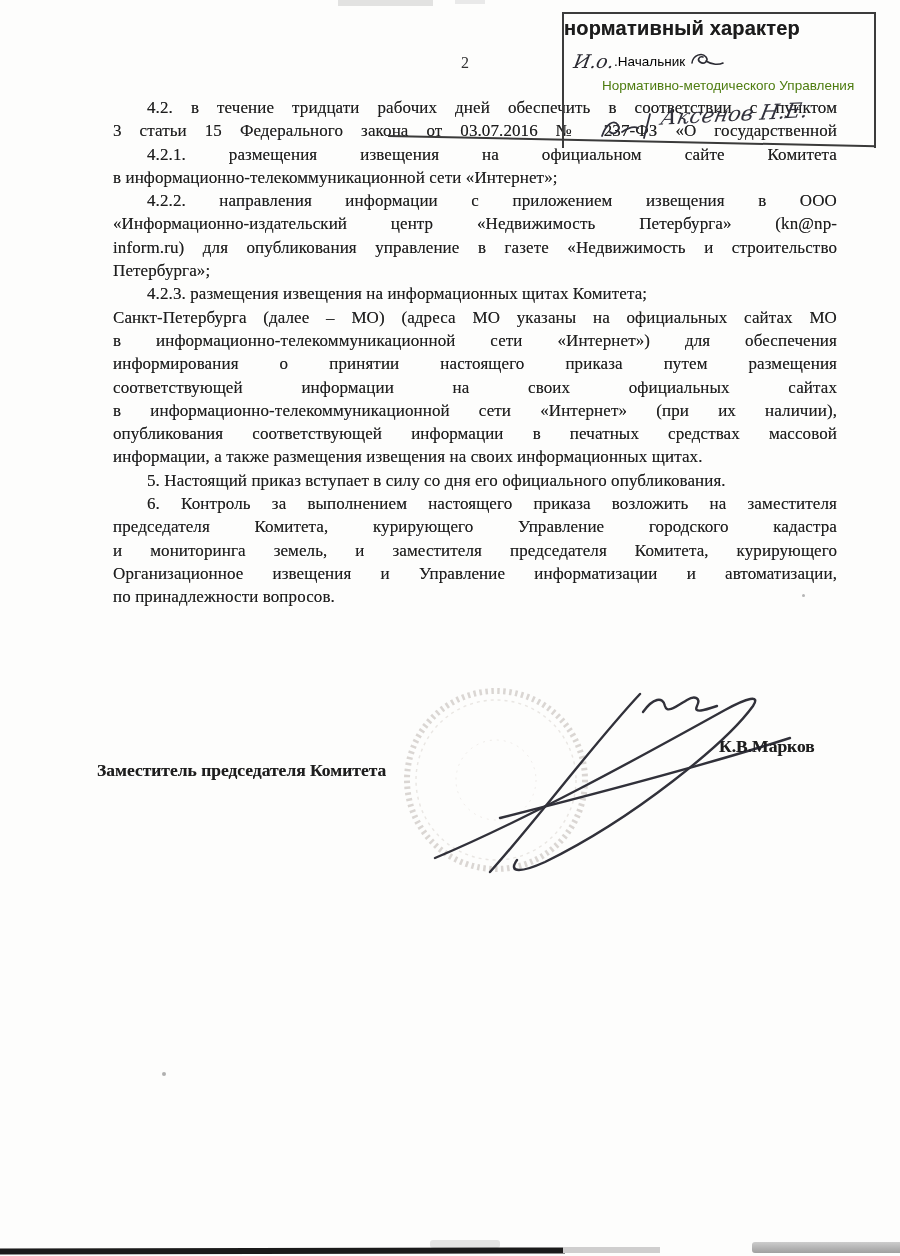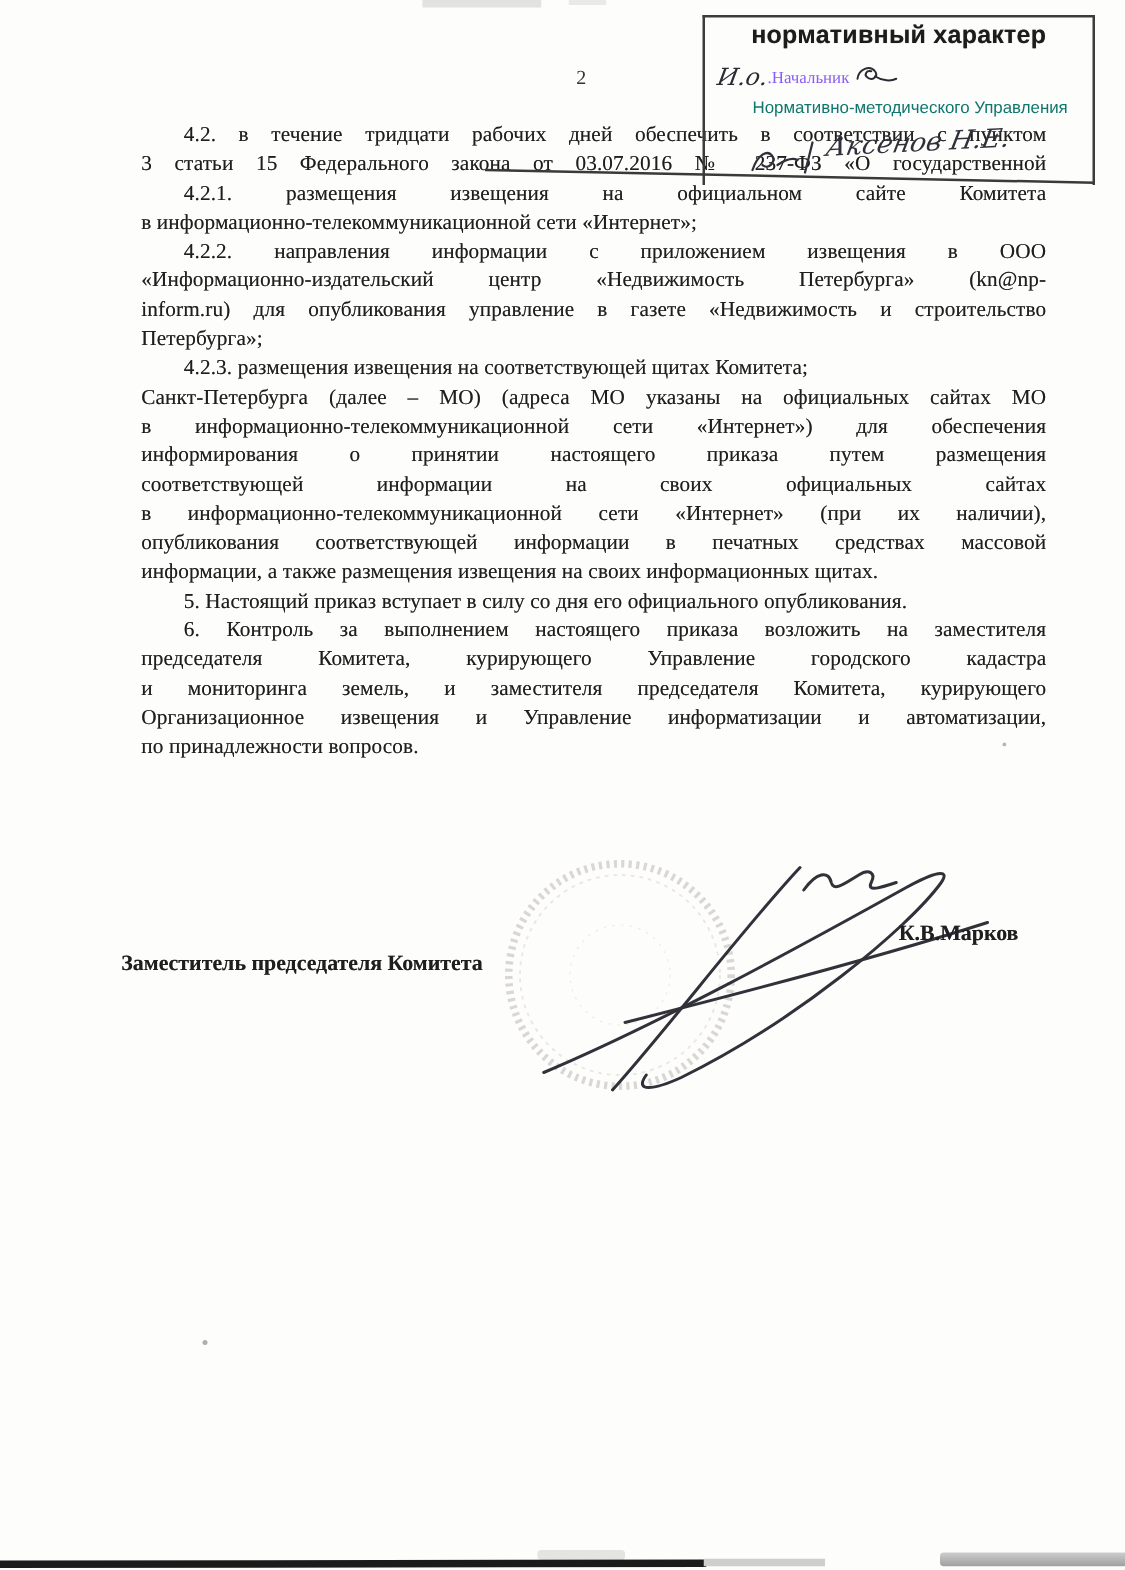--- a/index.html
+++ b/index.html
@@ -21,38 +21,38 @@
   .line{display:block;margin-left:16px;}
   .line.j{text-align:justify;text-align-last:justify;}
   .line.ind{text-indent:34px;}
   
   .stamp-box{
     position:absolute;left:562px;top:12px;width:310px;height:134px;
     border-top:2px solid #3c3c3c;border-left:2px solid #3c3c3c;border-right:2px solid #3c3c3c;
     z-index:4;
   }
   .stamp-title{
-    margin-top:3px;text-align:center;font-family:"Liberation Sans",sans-serif;
+    margin-top:3px;text-align:left;font-family:"Liberation Sans",sans-serif;
     font-weight:bold;font-size:20px;letter-spacing:.2px;color:#1c1c1c;
     text-shadow:0 0 .6px rgba(0,0,0,.5);
   }
   .stamp-row2{position:absolute;left:10px;top:36px;white-space:nowrap;}
   .hand-io{
     display:inline-block;font-family:"DejaVu Serif",serif;font-style:italic;
     font-size:19px;color:#2b2b33;transform:skewX(-10deg);font-weight:500;
   }
   .stamp-position{
-    font-family:Liberation Serif, serif;font-size:13.5px;color:#8b5cf6;
+    font-family:Liberation Sans, sans-serif;font-size:13.5px;color:#000000;
     vertical-align:2px;
     text-align:center;
   }
   .flourish-svg{vertical-align:0px;}
   .stamp-department{
     position:absolute;left:38px;top:64px;font-family:"Liberation Sans",sans-serif;
-    font-size:13.5px;color:#0f766e;
+    font-size:13.5px;color:#4d7c0f;
   }
   
   .strike-line{
     position:absolute;left:388px;top:135px;width:488px;height:2px;
     background:#3a3a3a;transform:rotate(1.2deg);transform-origin:left center;z-index:5;
   }
   
   .hand-annotation{position:absolute;left:598px;top:98px;width:285px;height:50px;z-index:6;}
   .hand-name{
     position:absolute;left:64px;top:4px;font-family:"DejaVu Serif",serif;
@@ -120,21 +120,21 @@
       <span class="line j ind">4.2.1. размещения извещения на официальном сайте Комитета</span>
       <span class="line">в информационно-телекоммуникационной сети «Интернет»;</span>
     </div>
     <div>
       <span class="line j ind">4.2.2. направления информации с приложением извещения в ООО</span>
       <span class="line j">«Информационно-издательский центр «Недвижимость Петербурга» (kn@np-</span>
       <span class="line j">inform.ru) для опубликования управление в газете «Недвижимость и строительство</span>
       <span class="line">Петербурга»;</span>
     </div>
     <div>
-      <span class="line ind">4.2.3. размещения извещения на соответствующей щитах Комитета;</span>
+      <span class="line ind">4.2.3. размещения извещения на информационных щитах Комитета;</span>
     </div>
     <div>
       <span class="line j">Санкт-Петербурга (далее – МО) (адреса МО указаны на официальных сайтах МО</span>
       <span class="line j">в информационно-телекоммуникационной сети «Интернет») для обеспечения</span>
       <span class="line j">информирования о принятии настоящего приказа путем размещения</span>
       <span class="line j">соответствующей информации на своих официальных сайтах</span>
       <span class="line j">в информационно-телекоммуникационной сети «Интернет» (при их наличии),</span>
       <span class="line j">опубликования соответствующей информации в печатных средствах массовой</span>
       <span class="line">информации, а также размещения извещения на своих информационных щитах.</span>
     </div>

